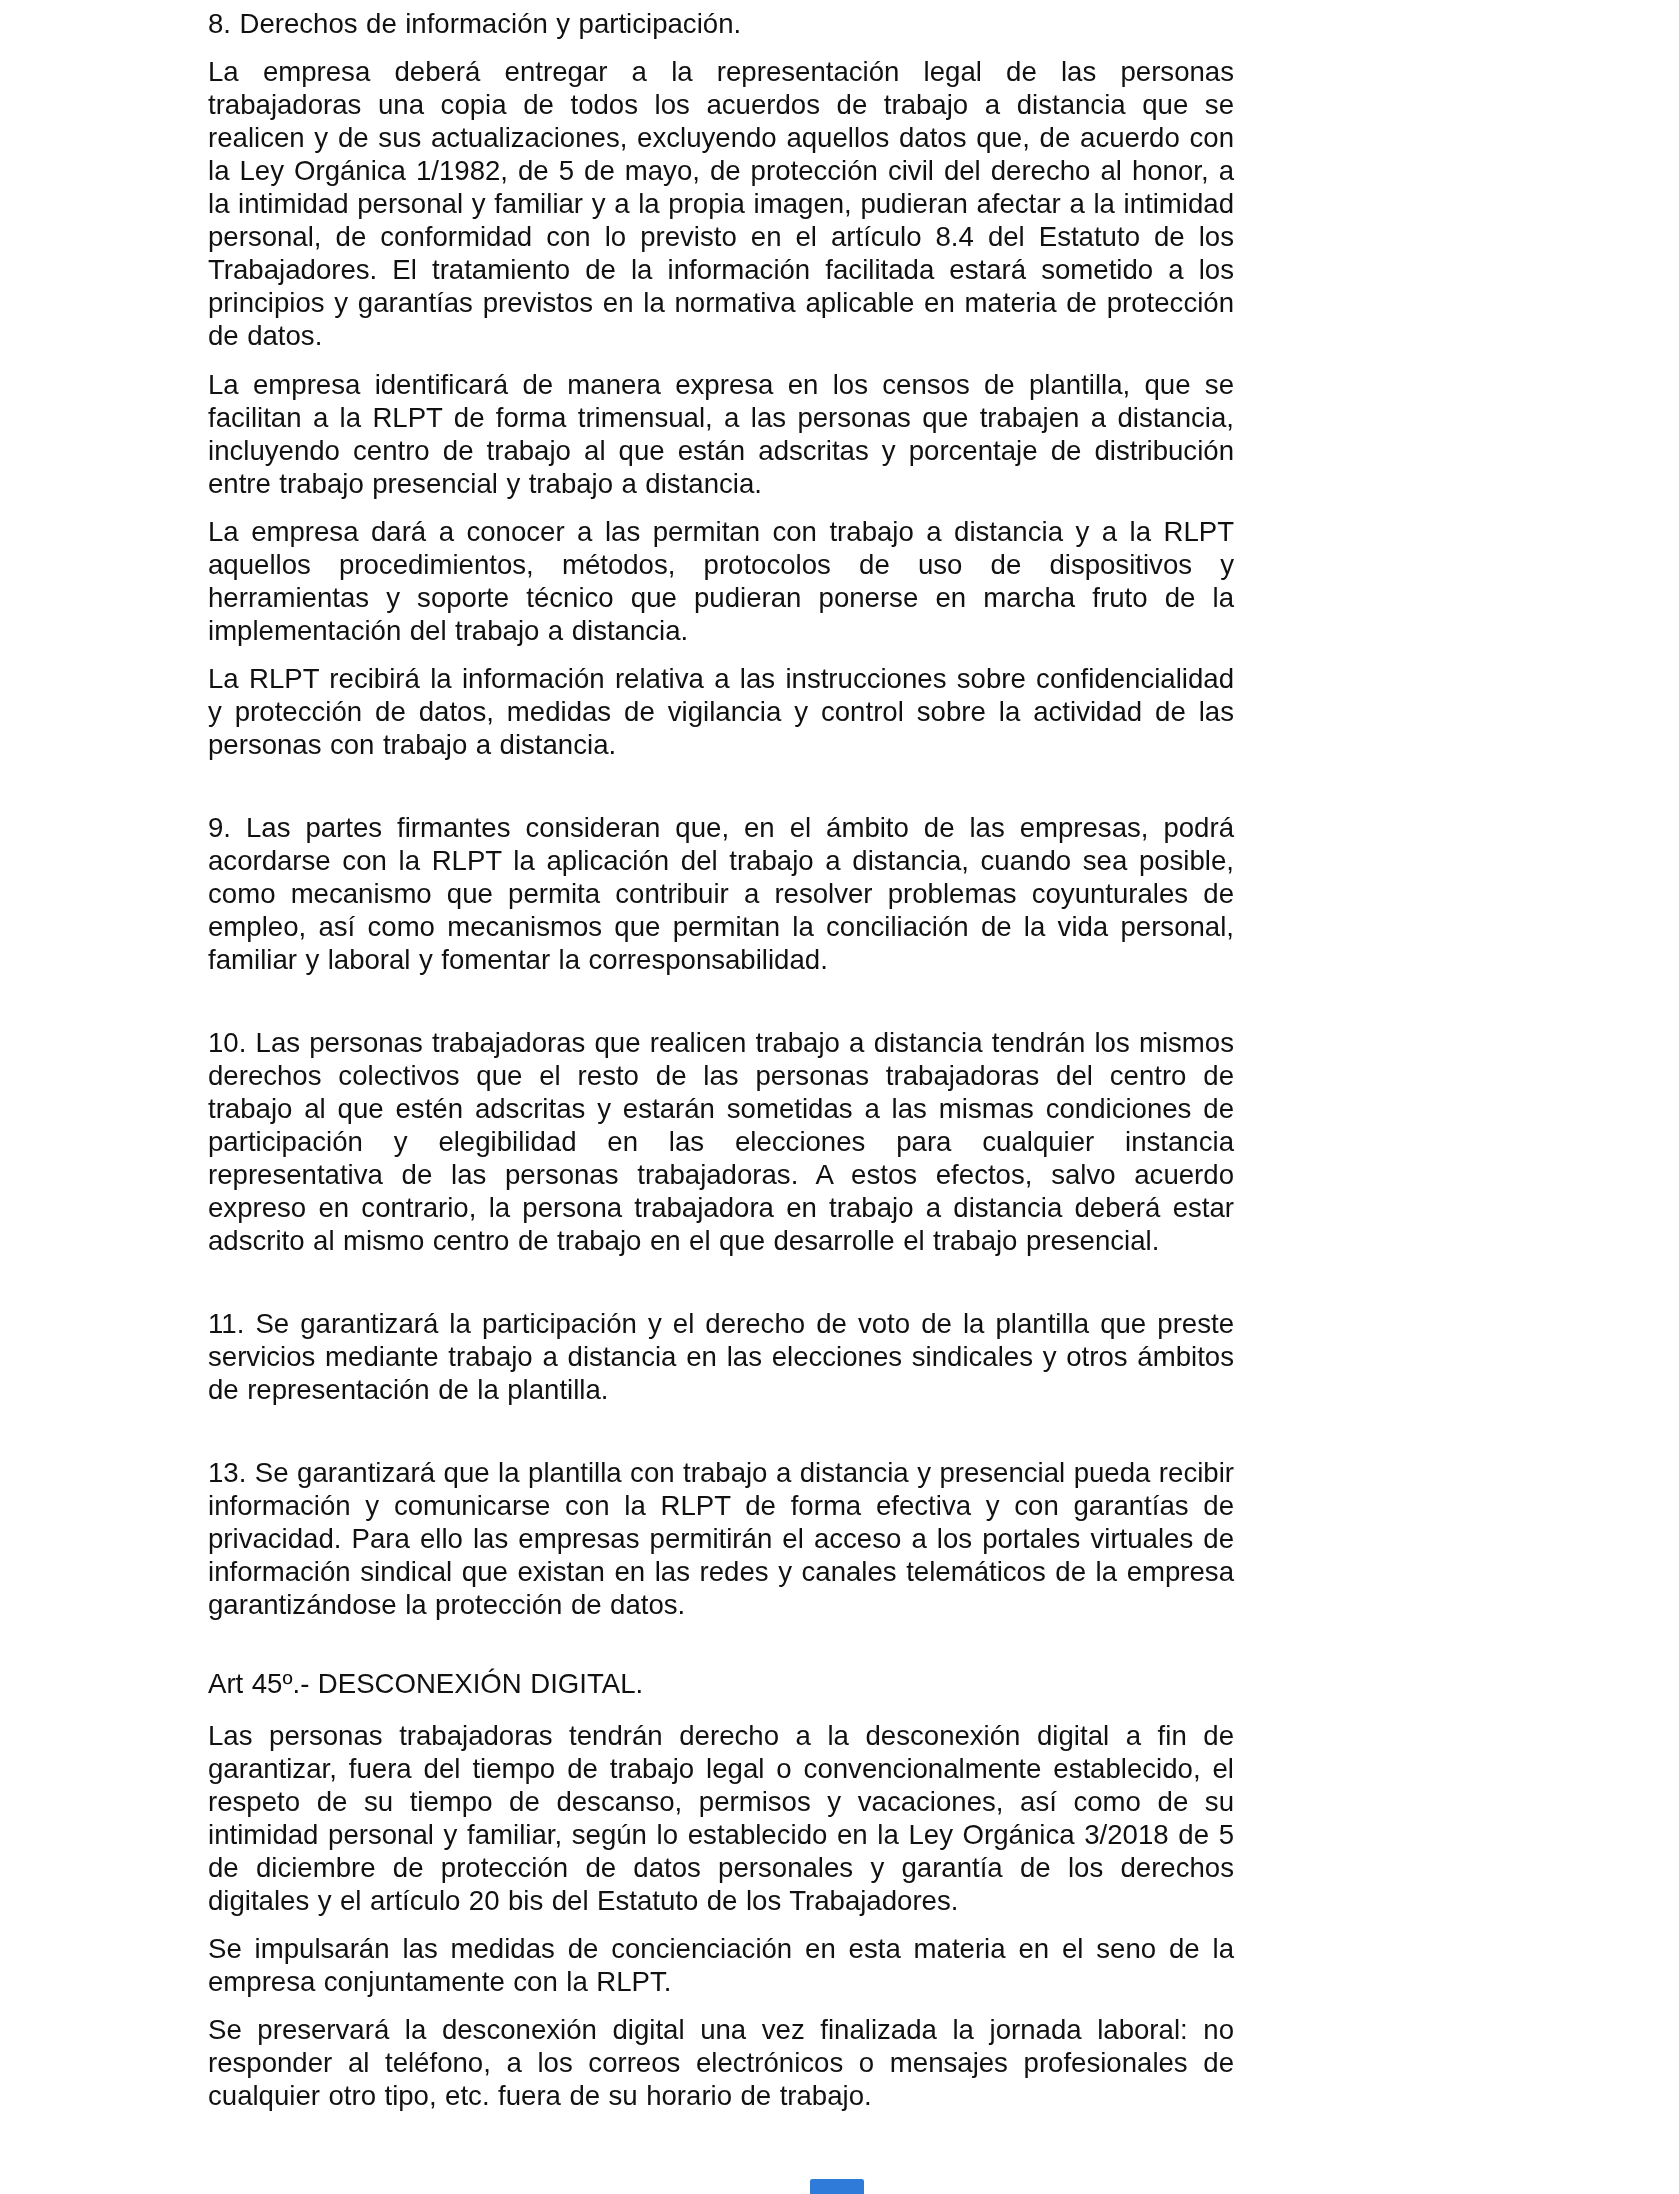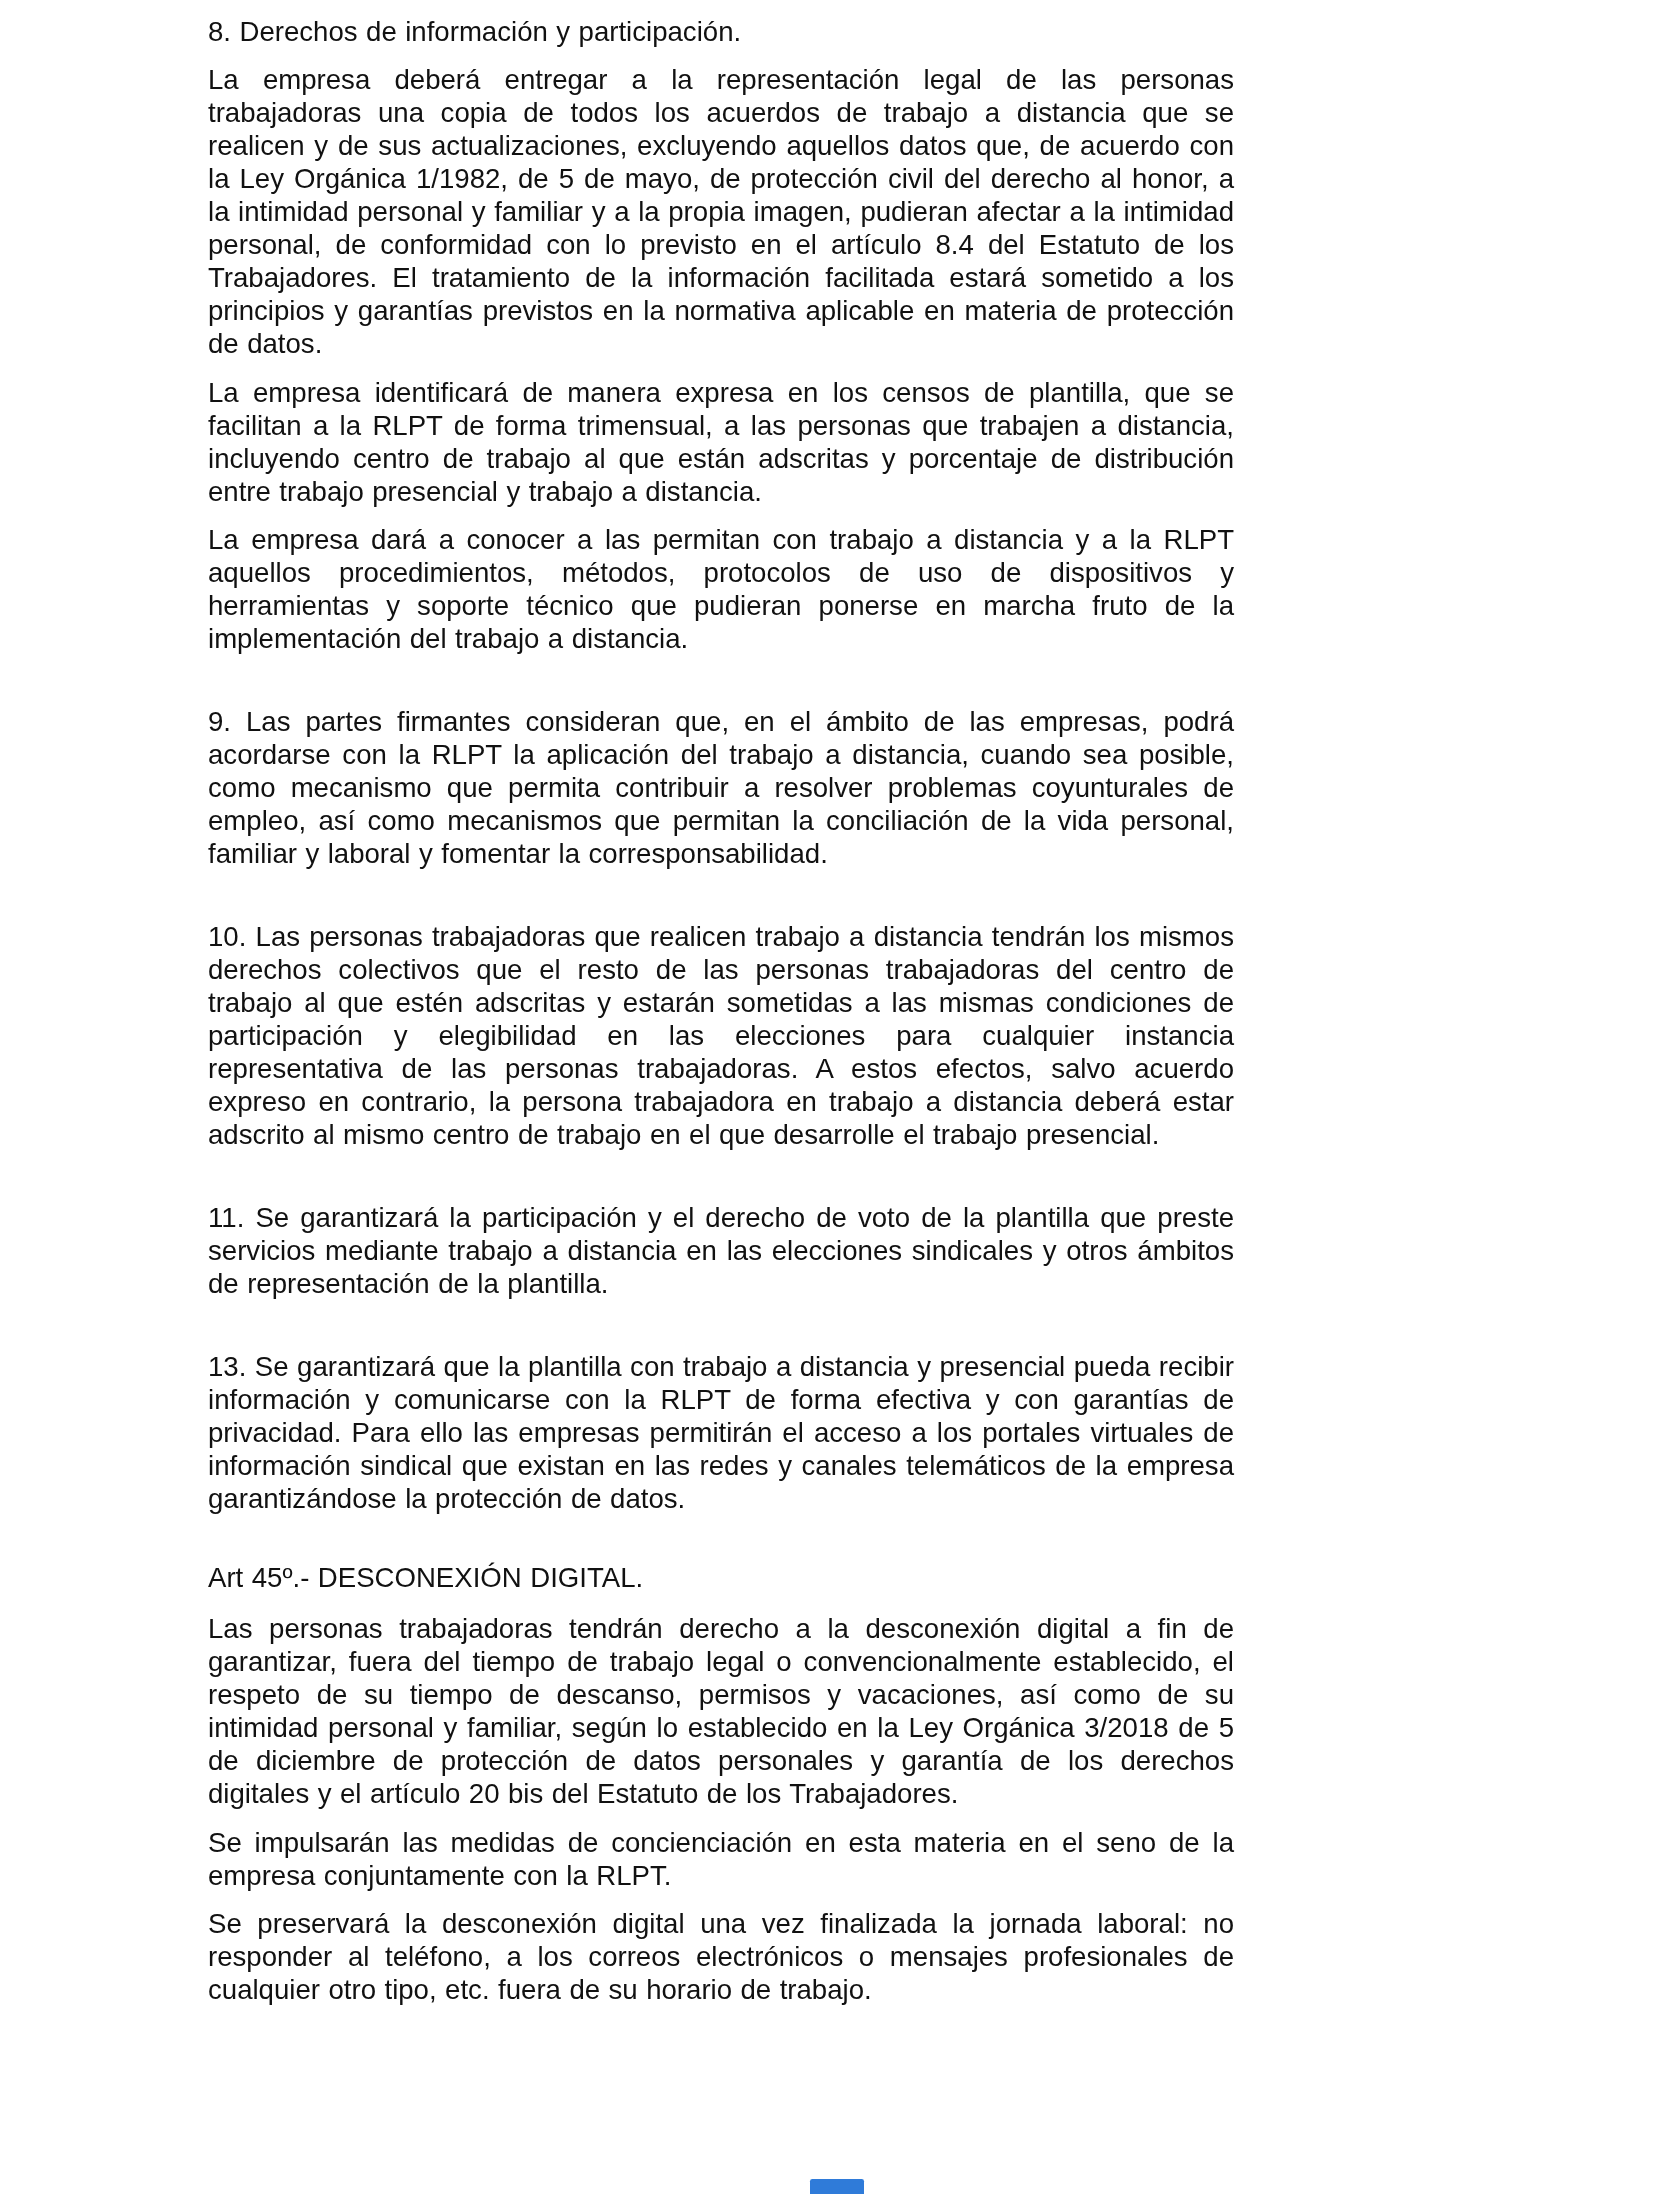--- a/index.html
+++ b/index.html
@@ -8,21 +8,21 @@
     background: #ffffff;
   }
   .page {
     position: relative;
     width: 1426px;
     height: 2194px;
     background: #ffffff;
     font-family: "Liberation Sans", "DejaVu Sans", sans-serif;
     color: #111111;
     box-sizing: border-box;
-    padding: 15px 192px 0 208px;
+    padding: 7px 192px 0 208px;
     overflow: hidden;
   }
   .para {
     font-size: 27.6px;
     line-height: 33px;
     text-align: justify;
     margin: 0 0 15.3px 0;
     word-spacing: 0.8px;
   }
   .para.spaced {
@@ -54,20 +54,21 @@
 
   <p class="para section-heading">8. Derechos de información y participación.</p>
 
   <p class="para">La empresa deberá entregar a la representación legal de las personas trabajadoras una copia de todos los acuerdos de trabajo a distancia que se realicen y de sus actualizaciones, excluyendo aquellos datos que, de acuerdo con la Ley Orgánica 1/1982, de 5 de mayo, de protección civil del derecho al honor, a la intimidad personal y familiar y a la propia imagen, pudieran afectar a la intimidad personal, de conformidad con lo previsto en el artículo 8.4 del Estatuto de los Trabajadores. El tratamiento de la información facilitada estará sometido a los principios y garantías previstos en la normativa aplicable en materia de protección de datos.</p>
 
 
   <p class="para">La empresa identificará de manera expresa en los censos de plantilla, que se facilitan a la RLPT de forma trimensual, a las personas que trabajen a distancia, incluyendo centro de trabajo al que están adscritas y porcentaje de distribución entre trabajo presencial y trabajo a distancia.</p>
 
   <p class="para">La empresa dará a conocer a las permitan con trabajo a distancia y a la RLPT aquellos procedimientos, métodos, protocolos de uso de dispositivos y herramientas y soporte técnico que pudieran ponerse en marcha fruto de la implementación del trabajo a distancia.</p>
 
+  <p class="para">La RLPT recibirá la información relativa a las instrucciones sobre confidencialidad y protección de datos, medidas de vigilancia y control sobre la actividad de las personas con trabajo a distancia.</p>
 
   <p class="para spaced">9. Las partes firmantes consideran que, en el ámbito de las empresas, podrá acordarse con la RLPT la aplicación del trabajo a distancia, cuando sea posible, como mecanismo que permita contribuir a resolver problemas coyunturales de empleo, así como mecanismos que permitan la conciliación de la vida personal, familiar y laboral y fomentar la corresponsabilidad.</p>
 
   <p class="para spaced">10. Las personas trabajadoras que realicen trabajo a distancia tendrán los mismos derechos colectivos que el resto de las personas trabajadoras del centro de trabajo al que estén adscritas y estarán sometidas a las mismas condiciones de participación y elegibilidad en las elecciones para cualquier instancia representativa de las personas trabajadoras. A estos efectos, salvo acuerdo expreso en contrario, la persona trabajadora en trabajo a distancia deberá estar adscrito al mismo centro de trabajo en el que desarrolle el trabajo presencial.</p>
 
   <p class="para spaced">11. Se garantizará la participación y el derecho de voto de la plantilla que preste servicios mediante trabajo a distancia en las elecciones sindicales y otros ámbitos de representación de la plantilla.</p>
 
 
   <p class="para spaced">13. Se garantizará que la plantilla con trabajo a distancia y presencial pueda recibir información y comunicarse con la RLPT de forma efectiva y con garantías de privacidad. Para ello las empresas permitirán el acceso a los portales virtuales de información sindical que existan en las redes y canales telemáticos de la empresa garantizándose la protección de datos.</p>
 

